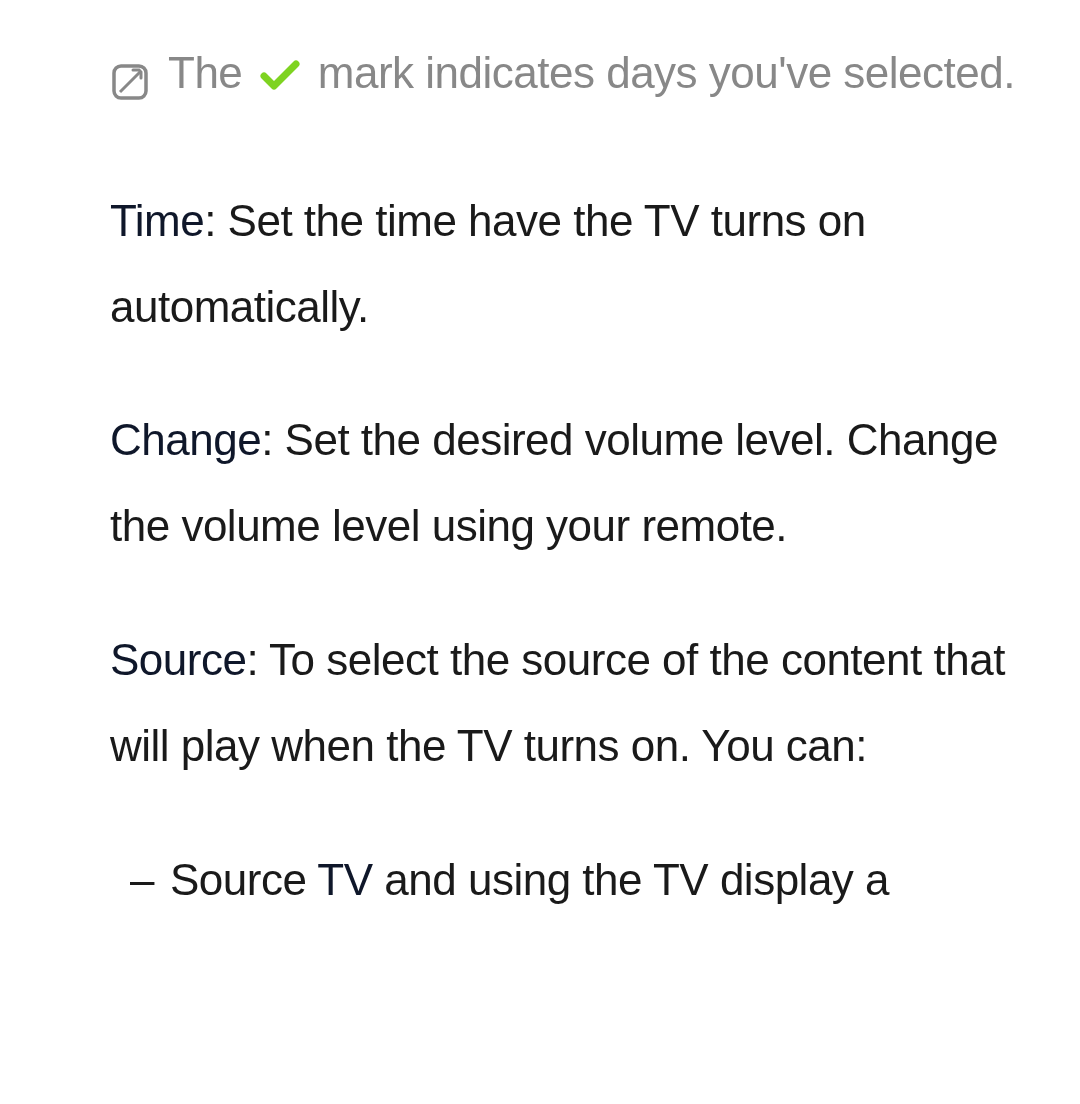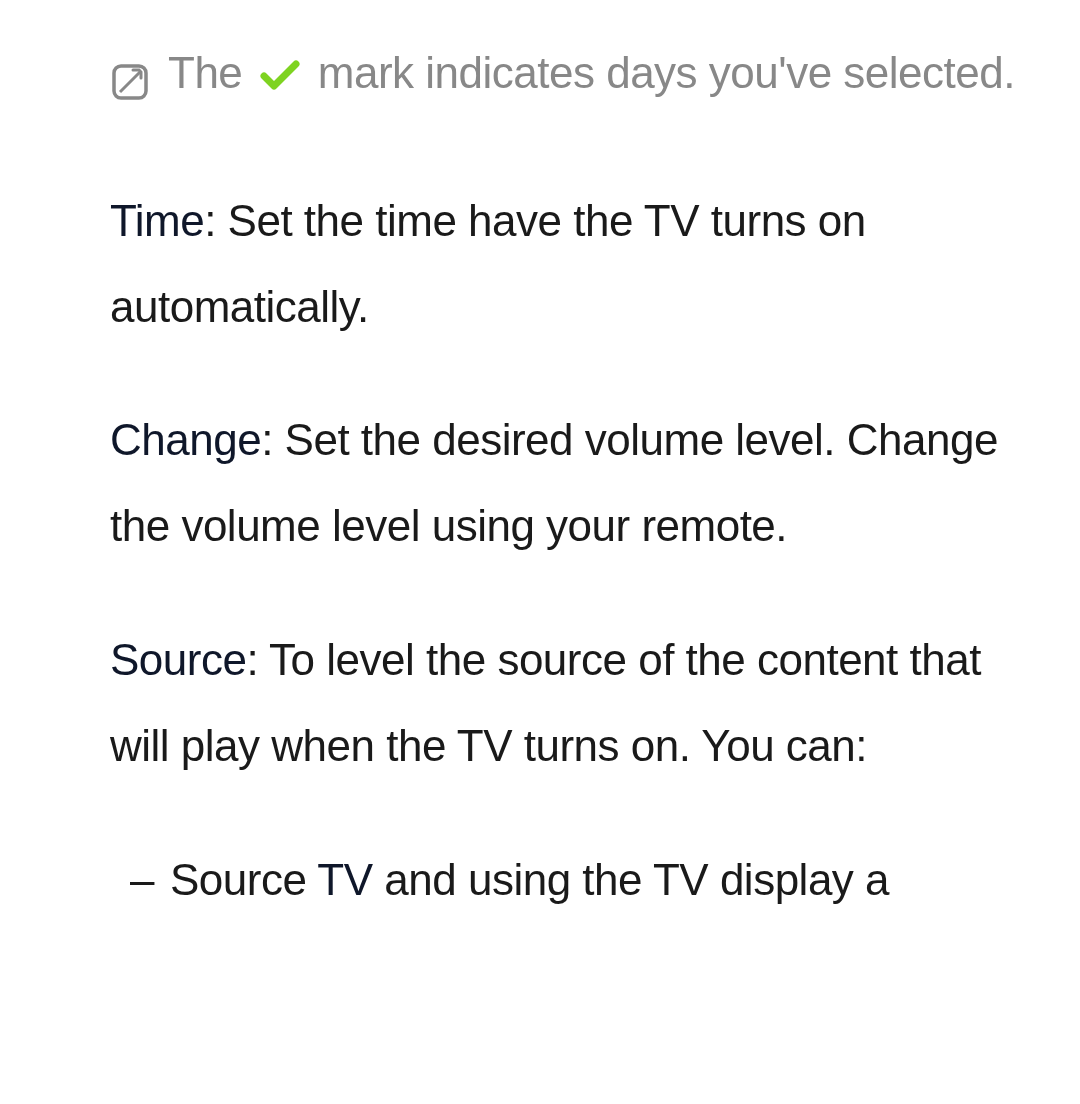--- a/index.html
+++ b/index.html
@@ -79,19 +79,19 @@
 
 <div class="entry">
   <span class="label-cyan">Time</span><span>: Set the time have the TV turns on automatically.</span>
 </div>
 
 <div class="entry">
   <span class="label-cyan">Change</span><span>: Set the desired volume level. Change the volume level using your remote.</span>
 </div>
 
 <div class="entry">
-  <span class="label-cyan">Source</span><span>: To level the source of the content that will play when the TV turns on. You can:</span>
+  <span class="label-cyan">Source</span><span>: To select the source of the content that will play when the TV turns on. You can:</span>
 </div>
 
 <div class="subitem">
   <span class="subitem-dash">–</span>
   <span> Source </span><span class="label-cyan">TV</span><span> and using the TV display a</span>
 </div>
 
 </body></html>

